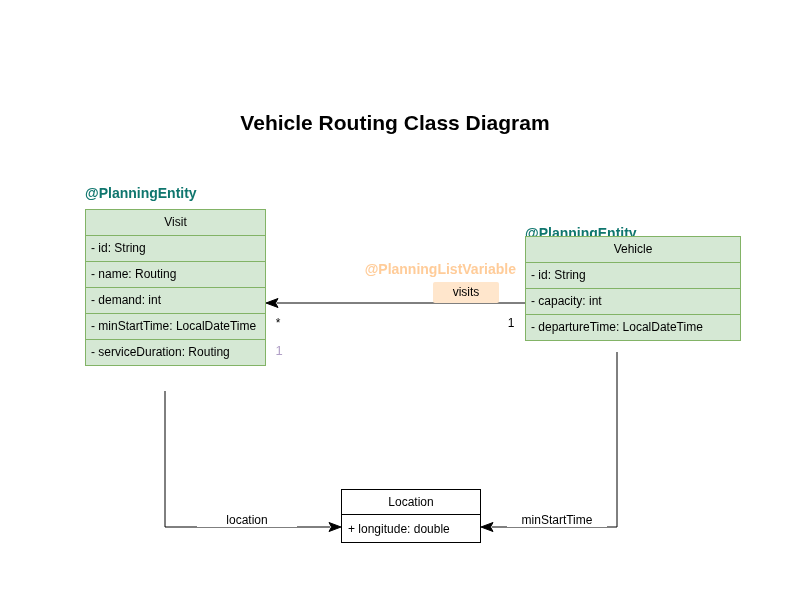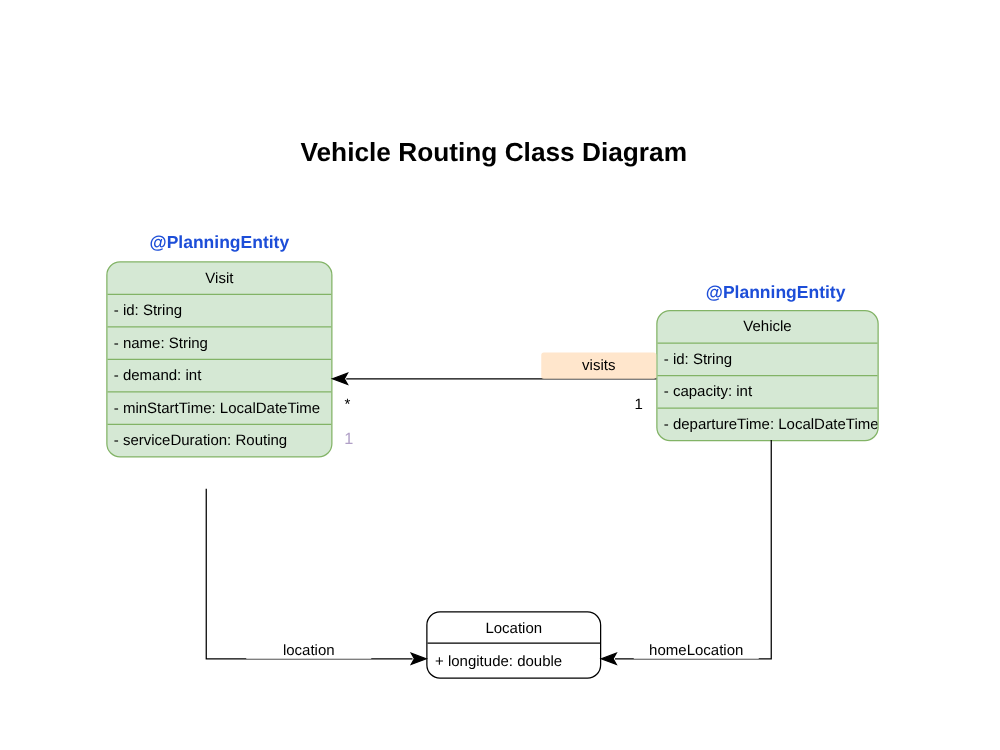--- a/index.html
+++ b/index.html
@@ -4,36 +4,36 @@
 <style>
   html, body { margin:0; padding:0; background:#ffffff; }
   body { width:800px; height:600px; font-family:"Liberation Sans", sans-serif; }
   .canvas { position:relative; width:800px; height:600px; background:#ffffff; overflow:hidden;margin-top:30px; }
 
   .title {
     position:absolute; left:95px; top:81px; width:600px;
     text-align:center; font-size:21px; font-weight:bold; color:#000000; margin:0;
   }
 
-  .uml-class { position:absolute; box-sizing:border-box; font-size:12px; color:#000000;border-radius:11px; }
+  .uml-class { position:absolute; box-sizing:border-box; font-size:12px; color:#000000; }
   .green-class { background:#d5e8d4; border:1px solid #82b366; }
   .green-class .hdr { height:25px; line-height:25px; text-align:center; }
   .green-class .row { height:25px; line-height:25px; border-top:1px solid #82b366; padding-left:5px; white-space:nowrap; overflow:hidden; }
 
   .loc-class { background:#ffffff; border:1px solid #000000; }
   .loc-class .hdr { height:24px; line-height:24px; text-align:center; border-bottom:1px solid #000000; }
   .loc-class .body { padding:1px 0 0 6px; }
   .loc-class .body div { height:26px; line-height:26px; white-space:nowrap; }
 
   .anno { position:absolute; font-size:14px; font-weight:bold; white-space:nowrap; }
-  .anno-green { color:#1d4ed8; text-align:center; }
+  .anno-green { color:#0f766e; }
   .anno-orange { color:#ffcc99; text-align:right; }
 
   .visits-chip {
-    position:absolute; left:433px; top:252px; width:92px; height:21px;
+    position:absolute; left:433px; top:252px; width:66px; height:21px;
     background:#ffe6cc; border-radius:2px; text-align:center;
     line-height:21px; font-size:12px; color:#000000;
   }
 
   .edge-label {
     position:absolute; font-size:12px; color:#000000; text-align:center;
     background:#ffffff; line-height:14px; white-space:nowrap;
   }
 
   .mult { position:absolute; width:16px; text-align:center; font-size:12px; color:#000000; }
@@ -47,28 +47,28 @@
 <body>
 
 <div class="canvas">
 
   <h1 class="title">Vehicle Routing Class Diagram</h1>
 
   <div class="anno anno-green" style="left:85px; top:155px; width:181px;">@PlanningEntity</div>
   <div class="uml-class green-class" style="left:85px; top:179px; width:181px;">
     <div class="hdr">Visit</div>
     <div class="row">- id: String</div>
-    <div class="row">- name: String</div>
+    <div class="row">- name: Routing</div>
     <div class="row">- demand: int</div>
     <div class="row">- minStartTime: LocalDateTime</div>
     <div class="row">- serviceDuration: Routing</div>
   </div>
 
   <div class="anno anno-green" style="left:525px; top:195px; width:191px;">@PlanningEntity</div>
-  <div class="uml-class green-class" style="left:525px; top:218px; width:178px;">
+  <div class="uml-class green-class" style="left:525px; top:206px; width:216px;">
     <div class="hdr">Vehicle</div>
     <div class="row">- id: String</div>
     <div class="row">- capacity: int</div>
     <div class="row">- departureTime: LocalDateTime</div>
   </div>
 
   <div class="uml-class loc-class" style="left:341px; top:459px; width:140px;">
     <div class="hdr">Location</div>
     <div class="body">
       <div>+ longitude: double</div>
@@ -83,21 +83,22 @@
     <g>
       <path d="M165,361 L165,497 L330,497"></path>
       <polygon points="341,497 329,492.5 331.5,497 329,501.5"></polygon>
     </g>
     <g>
       <path d="M617,322 L617,497 L492,497"></path>
       <polygon points="481,497 493,492.5 490.5,497 493,501.5"></polygon>
     </g>
   </svg>
 
+  <div class="anno anno-orange" style="left:336px; top:231px; width:180px;">@PlanningListVariable</div>
   <div class="visits-chip">visits</div>
   <div class="mult" style="left:270px; top:286px;">*</div>
   <div class="mult" style="left:503px; top:286px;">1</div>
   <div class="mult mult-purple" style="left:271px; top:313px;">1</div>
 
   <div class="edge-label" style="left:197px; top:483px; width:100px;">location</div>
-  <div class="edge-label" style="left:507px; top:483px; width:100px;">homeLocation</div>
+  <div class="edge-label" style="left:507px; top:483px; width:100px;">minStartTime</div>
 
 </div>
 
 </body></html>

